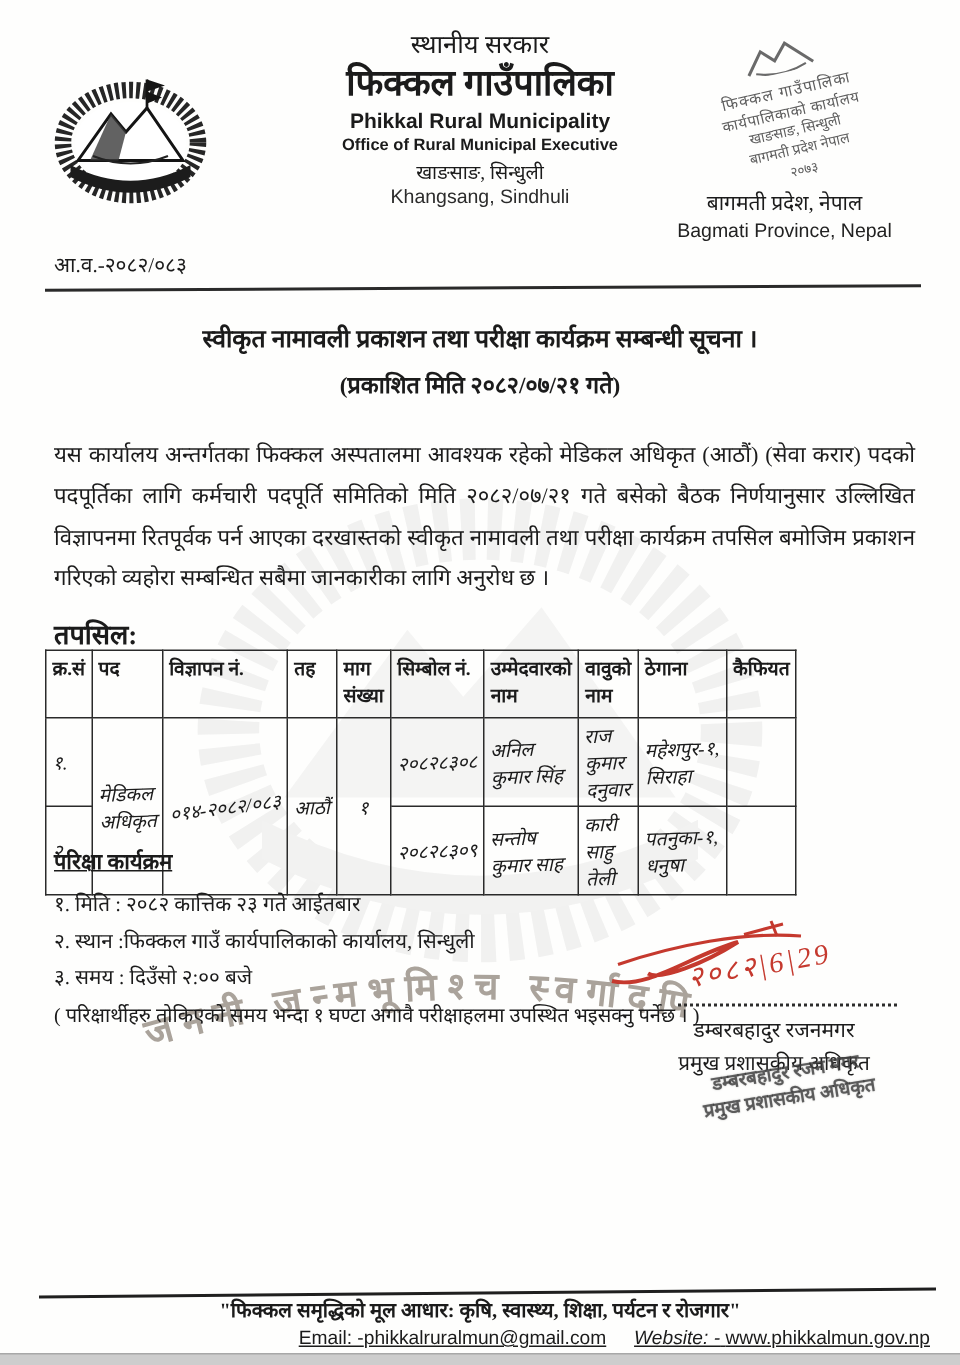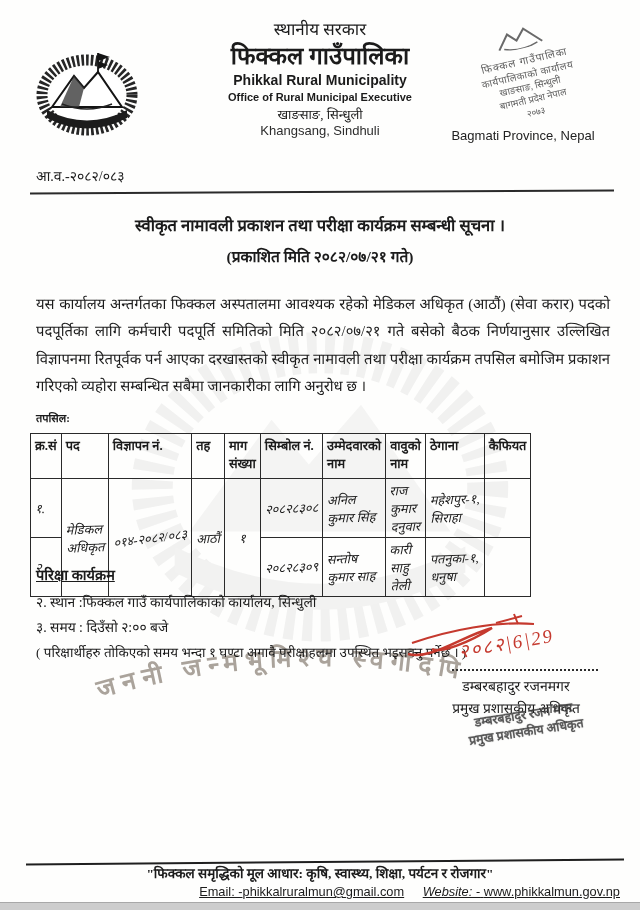--- a/index.html
+++ b/index.html
@@ -35,21 +35,21 @@
 
   .fy{position:absolute;top:166px;left:36px;font-size:14px;}
   .fy-line{position:absolute;top:191px;left:30px;right:26px;border-top:2px solid #2a2a2a;transform:rotate(-.3deg);}
 
   
   .title{position:absolute;top:213px;left:0;right:0;text-align:center;font-weight:bold;font-size:16.5px;}
   .subtitle{position:absolute;top:245px;left:0;right:0;text-align:center;font-weight:bold;font-size:15.5px;}
   .para{position:absolute;top:291px;left:36px;right:30px;font-size:14.8px;line-height:1.85;text-align:justify;font-family:Liberation Serif, serif;}
 
   
-  .tapsil{position:absolute;top:410px;left:36px;font-weight:bold;font-size:11px;}
+  .tapsil{position:absolute;top:410px;left:36px;font-weight:bold;font-size:18px;}
   table.sched{position:absolute;top:433px;left:30px;width:458px;border-collapse:collapse;}
   table.sched th,table.sched td{border:1.4px solid #2a2a2a;padding:2px 4px;font-size:12.8px;}
   table.sched th{font-weight:bold;text-align:left;vertical-align:top;height:40px;}
   table.sched td{vertical-align:middle;height:37px;}
   .hw{display:inline-block;transform:rotate(-2deg);font-style:italic;}
   .hw-big{display:inline-block;transform:rotate(-7deg);font-style:italic;}
   .ctr{text-align:center;}
 
   
   .exam{position:absolute;top:563px;left:36px;right:30px;font-size:13.8px;line-height:1.75;}
@@ -129,20 +129,21 @@
       <path d="M11,19 Q28,25 45,19" stroke="#6a6a6a" stroke-width="1.4" fill="none"></path>
     </svg>
     <div class="s1">फिक्कल गाउँपालिका</div>
     <div class="s2">कार्यपालिकाको कार्यालय</div>
     <div class="s3">खाङसाङ, सिन्धुली</div>
     <div class="s4">बागमती प्रदेश नेपाल</div>
     <div class="s5">२०७३</div>
   </div>
 
   <div class="province">
+    <div class="prov-np">बागमती प्रदेश, नेपाल</div>
     <div class="prov-en sans">Bagmati Province, Nepal</div>
   </div>
 
   <div class="fy">आ.व.-२०८२/०८३</div>
   <div class="fy-line"></div>
 
   <div class="title">स्वीकृत नामावली प्रकाशन तथा परीक्षा कार्यक्रम सम्बन्धी सूचना ।</div>
   <div class="subtitle">(प्रकाशित मिति २०८२/०७/२१ गते)</div>
 
   <div class="para">यस कार्यालय अन्तर्गतका फिक्कल अस्पतालमा आवश्यक रहेको मेडिकल अधिकृत (आठौं) (सेवा करार) पदको पदपूर्तिका लागि कर्मचारी पदपूर्ति समितिको मिति २०८२/०७/२१ गते बसेको बैठक निर्णयानुसार उल्लिखित विज्ञापनमा रितपूर्वक पर्न आएका दरखास्तको स्वीकृत नामावली तथा परीक्षा कार्यक्रम तपसिल बमोजिम प्रकाशन गरिएको व्यहोरा सम्बन्धित सबैमा जानकारीका लागि अनुरोध छ ।</div>
@@ -194,20 +195,21 @@
         <td><span class="hw">सन्तोष कुमार साह</span></td>
         <td><span class="hw">कारी साहु तेली</span></td>
         <td><span class="hw">पतनुका-१, धनुषा</span></td>
         <td><span class="hw"></span></td>
       </tr>
     </tbody>
   </table>
 
   <div class="exam">
     <div class="exam-h">परिक्षा कार्यक्रम</div>
+    <div>१. मिति : २०८२ कात्तिक २३ गते आईतबार</div>
     <div>२. स्थान :फिक्कल गाउँ कार्यपालिकाको कार्यालय, सिन्धुली</div>
     <div>३. समय : दिउँसो २:०० बजे</div>
     <div class="exam-note">( परिक्षार्थीहरु तोकिएको समय भन्दा १ घण्टा अगावै परीक्षाहलमा उपस्थित भइसक्नु पर्नेछ । )</div>
   </div>
 
   <div class="sig">
     <svg class="sig-scribble" width="200" height="58" viewBox="0 0 200 58" aria-hidden="true">
       <path d="M4,42 C28,48 58,24 88,16 C66,30 36,42 28,37" stroke="#c5392e" stroke-width="2.6" fill="none"></path>
       <path d="M8,31 C46,18 92,9 130,12" stroke="#c5392e" stroke-width="2.1" fill="none"></path>
       <path d="M92,11 L118,4 M110,2 L114,12" stroke="#c5392e" stroke-width="2" fill="none"></path>

